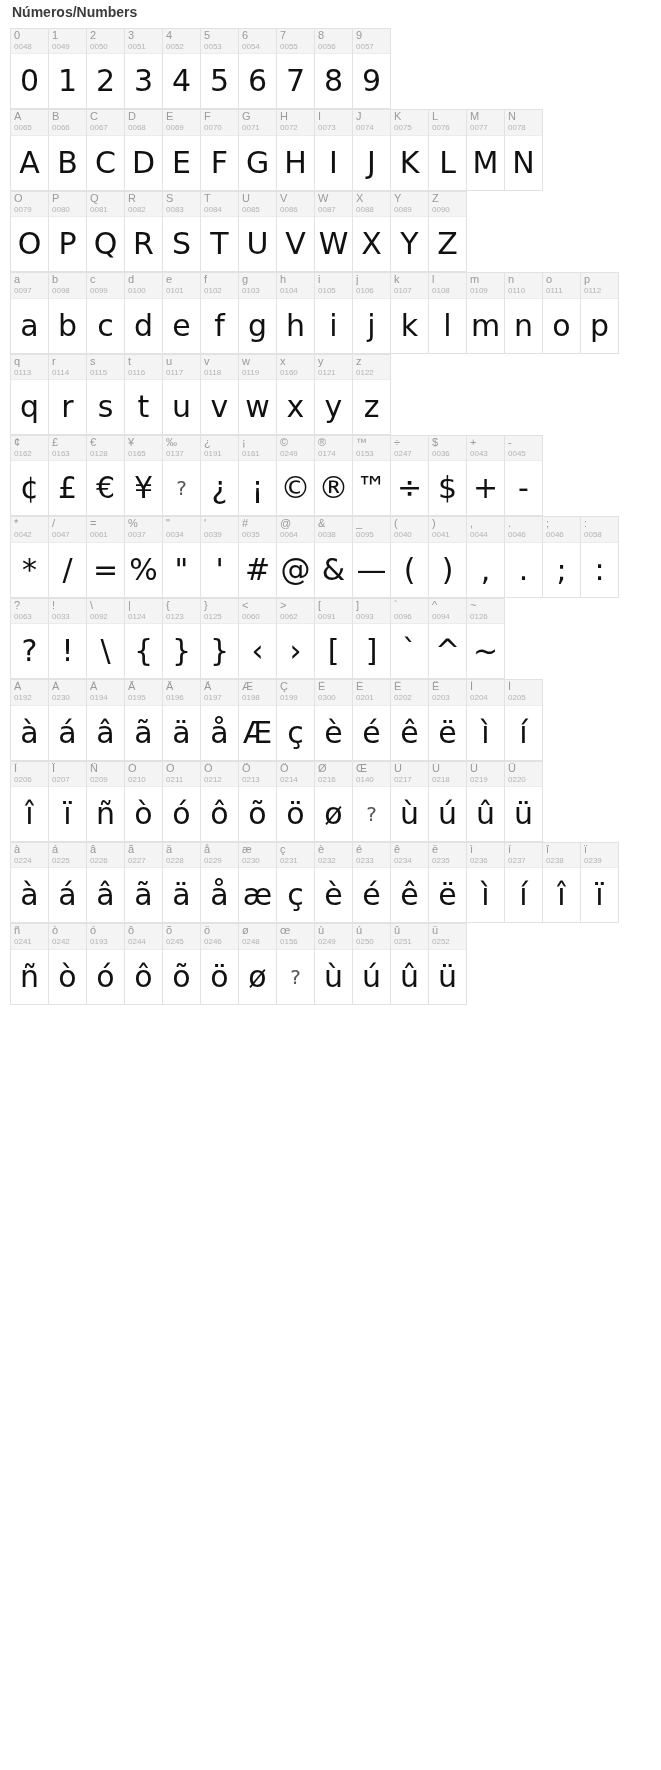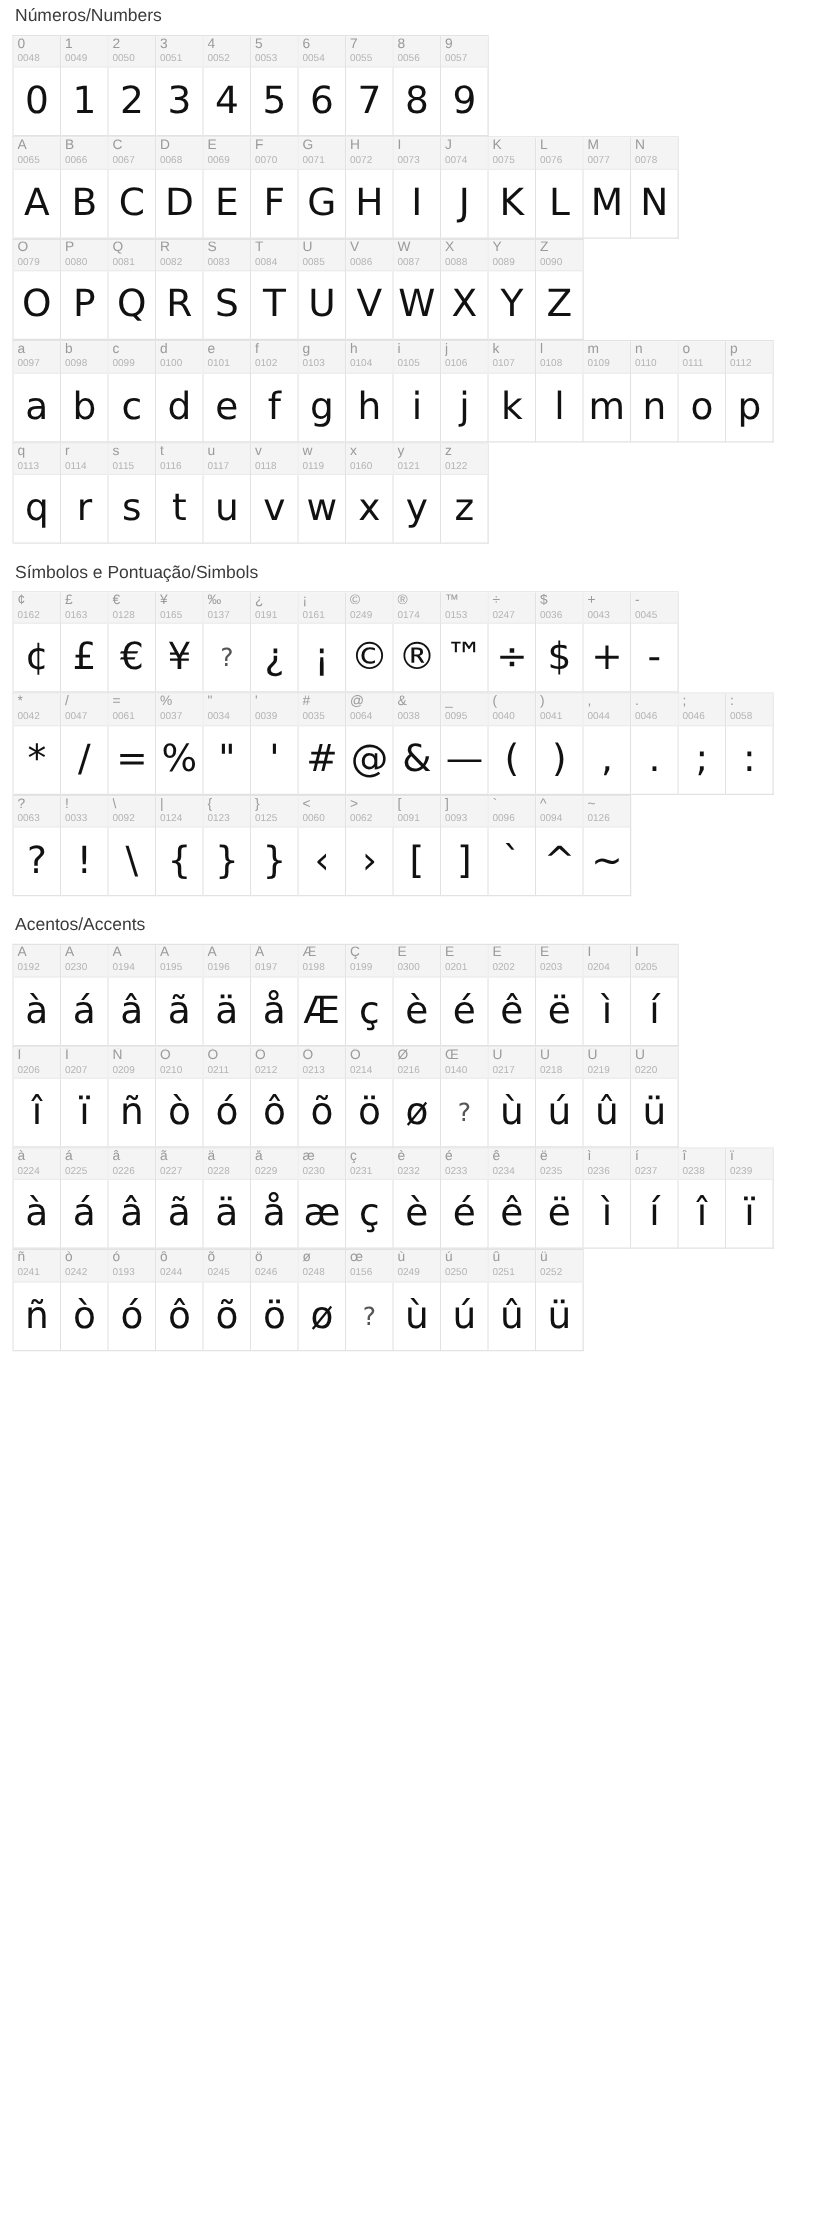--- a/index.html
+++ b/index.html
@@ -13,21 +13,21 @@
     width: 661px;
     min-height: 1770px;
     padding: 0 0 20px 0;
   }
   .page { width: 661px; padding: 0 10px; }
 
   .section-title {
     font-size: 14px;
     color: #3b3b3b;
     margin: 14px 0 8px 2px;
-    font-weight: 400;
+    font-weight: 700;
   }
   .section-title.first { margin-top: 4px; }
 
   .grid {
     display: flex;
     flex-wrap: wrap;
     align-items: flex-start;
   }
   .row {
     display: flex;
@@ -526,21 +526,20 @@
         </div>
         <div class="cell">
           <div class="hdr">
             <span class="ch">z</span>
             <span class="code">0122</span>
           </div>
           <div class="glyph">z</div>
         </div>
       </div>
     </div>
-    <div class="section-title">Símbolos e Pontuação/Simbols</div>
     <div class="grid">
       <div class="row">
         <div class="cell">
           <div class="hdr">
             <span class="ch">¢</span>
             <span class="code">0162</span>
           </div>
           <div class="glyph">¢</div>
         </div>
         <div class="cell">
@@ -836,21 +835,20 @@
         </div>
         <div class="cell">
           <div class="hdr">
             <span class="ch">~</span>
             <span class="code">0126</span>
           </div>
           <div class="glyph">~</div>
         </div>
       </div>
     </div>
-    <div class="section-title">Acentos/Accents</div>
     <div class="grid">
       <div class="row">
         <div class="cell">
           <div class="hdr">
             <span class="ch">À</span>
             <span class="code">0192</span>
           </div>
           <div class="glyph">à</div>
         </div>
         <div class="cell">

